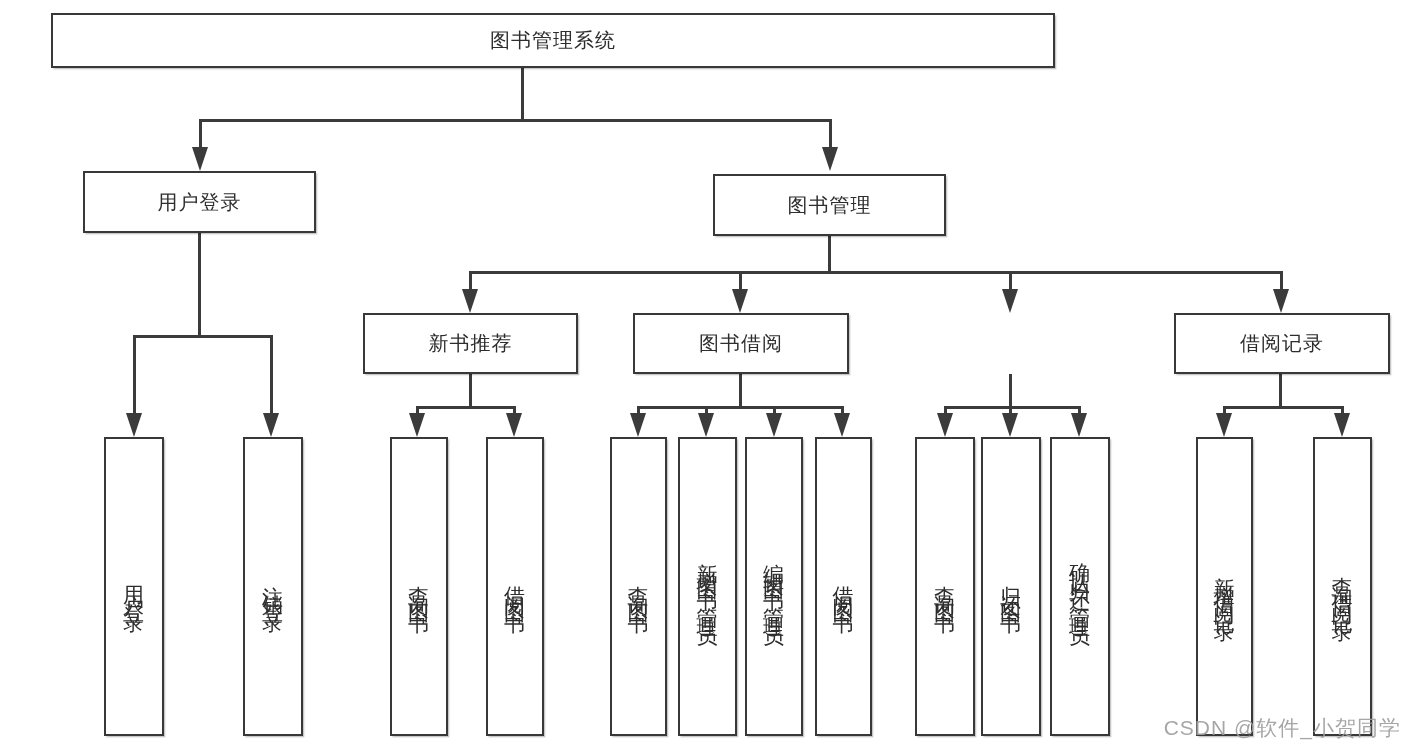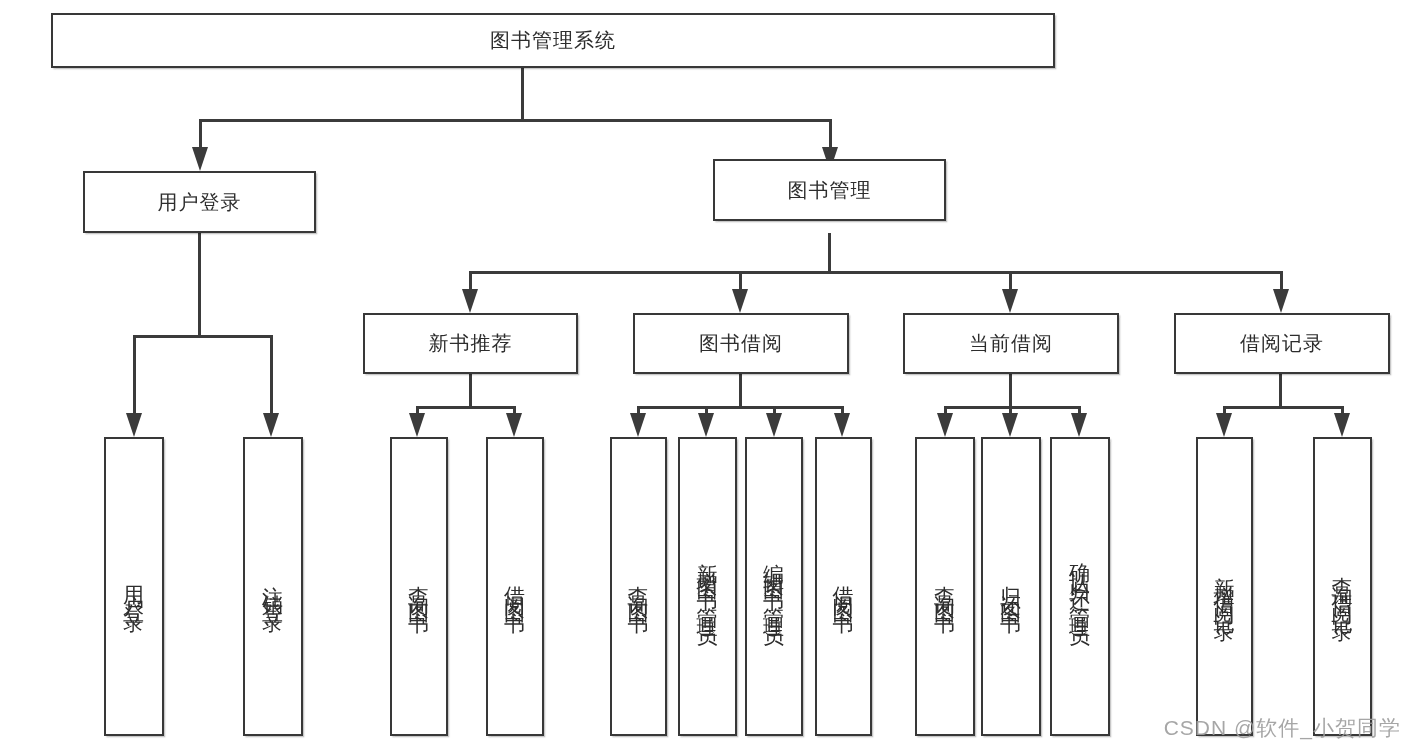--- a/index.html
+++ b/index.html
@@ -92,32 +92,29 @@
       <div class="ahead" style="left: 1334px; top: 413px;"></div>
     </div>
 
   <div class="hbox" style="left:21px;top:13px;width:1004px;height:55px;margin-left:30px;">
     <span>图书管理系统</span>
   </div>
 
   <div class="hbox" style="left:83px;top:171px;width:233px;height:62px;">
     <span>用户登录</span>
   </div>
-  <div class="hbox" style="left:713px;top:159px;width:233px;height:62px;">
+  <div class="hbox" style="left:713px;top:174px;width:233px;height:62px;">
     <span>图书管理</span>
   </div>
 
   <div class="hbox" style="left:633px;top:313px;width:216px;height:61px;">
     <span>图书借阅</span>
   </div>
   <div class="hbox" style="left:363px;top:313px;width:215px;height:61px;">
     <span>新书推荐</span>
-  </div>
-  <div class="hbox" style="left:903px;top:313px;width:216px;height:61px;">
-    <span>当前借阅</span>
   </div>
   <div class="hbox" style="left:1174px;top:313px;width:216px;height:61px;">
     <span>借阅记录</span>
   </div>
 
   <div class="vbox" style="left:104px;width:60px;">
     <span>用户登录</span>
   </div>
   <div class="vbox" style="left:243px;width:60px;">
     <span>注销登录</span>

